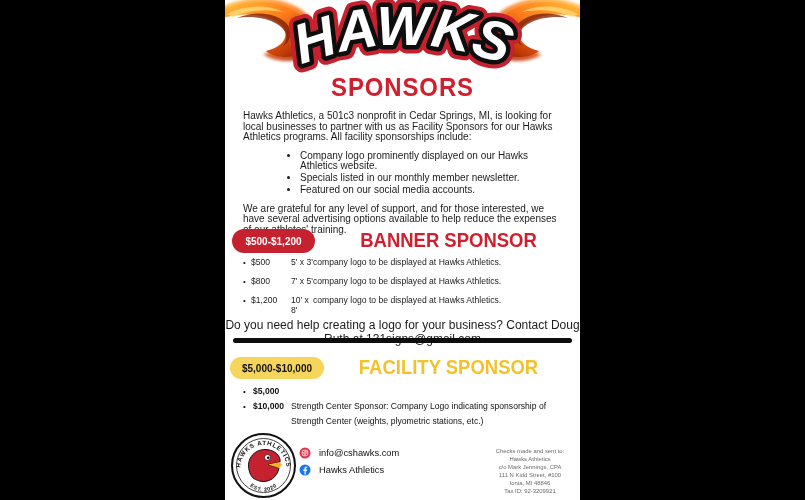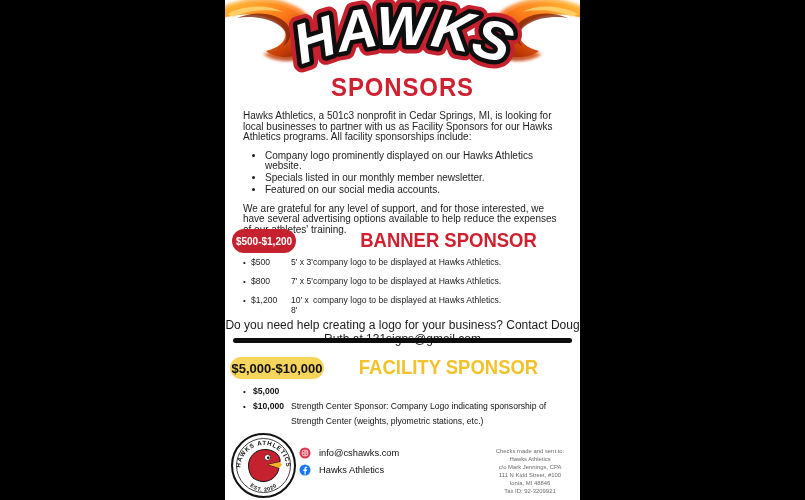--- a/index.html
+++ b/index.html
@@ -21,31 +21,31 @@
   .sponsors-title {
     position:absolute; top:72px; left:0; width:100%; text-align:center;
     font-size:26px; font-weight:800; letter-spacing:1px; color:#d0202f;
     transform:scaleX(.92);
   }
 
   
   .intro { position:absolute; top:111px; left:18px; right:16px; font-size:10px; line-height:10.5px; color:#1c1c1c; }
   .intro p { margin:0; }
   .intro ul { margin:8px 0 0 0; padding-left:22px; list-style:disc; }
-  .intro ul li { margin-bottom:1.5px; }
+  .intro ul li { margin-bottom:1.5px;margin-left:35px; }
   .intro .p2 { margin-top:8px; }
 
   
   .sec-head { position:absolute; left:0; width:100%; height:26px; }
   .pill {
     position:absolute; top:1px; border-radius:13px; font-weight:800;
     display:flex; align-items:center; justify-content:center;
   }
-  .pill.red { left:7px; width:64px; height:24px; background:#c6212f; color:#fff; font-size:10px; }
-  .pill.yellow { left:5px; width:94px; height:22px; background:#f6d55c; color:#111; font-size:13px; }
+  .pill.red { left:7px; width:83px; height:24px; background:#c6212f; color:#fff; font-size:10px; }
+  .pill.yellow { left:5px; width:94px; height:22px; background:#f6d55c; color:#111; font-size:10px; }
   .sec-title {
     position:absolute; left:96px; right:4px; text-align:center; top:0;
     font-weight:800; transform:scaleX(.88); letter-spacing:0;
   }
   .sec-title.red { color:#d0202f; font-size:21px; }
   .sec-title.yellow { color:#f2c22a; font-size:21px; top:-1px; }
 
   
   .banner-rows { position:absolute; top:257px; left:18px; right:14px; }
   .b-row { display:flex; align-items:baseline; height:19px; font-size:8.6px; color:#1c1c1c; }

